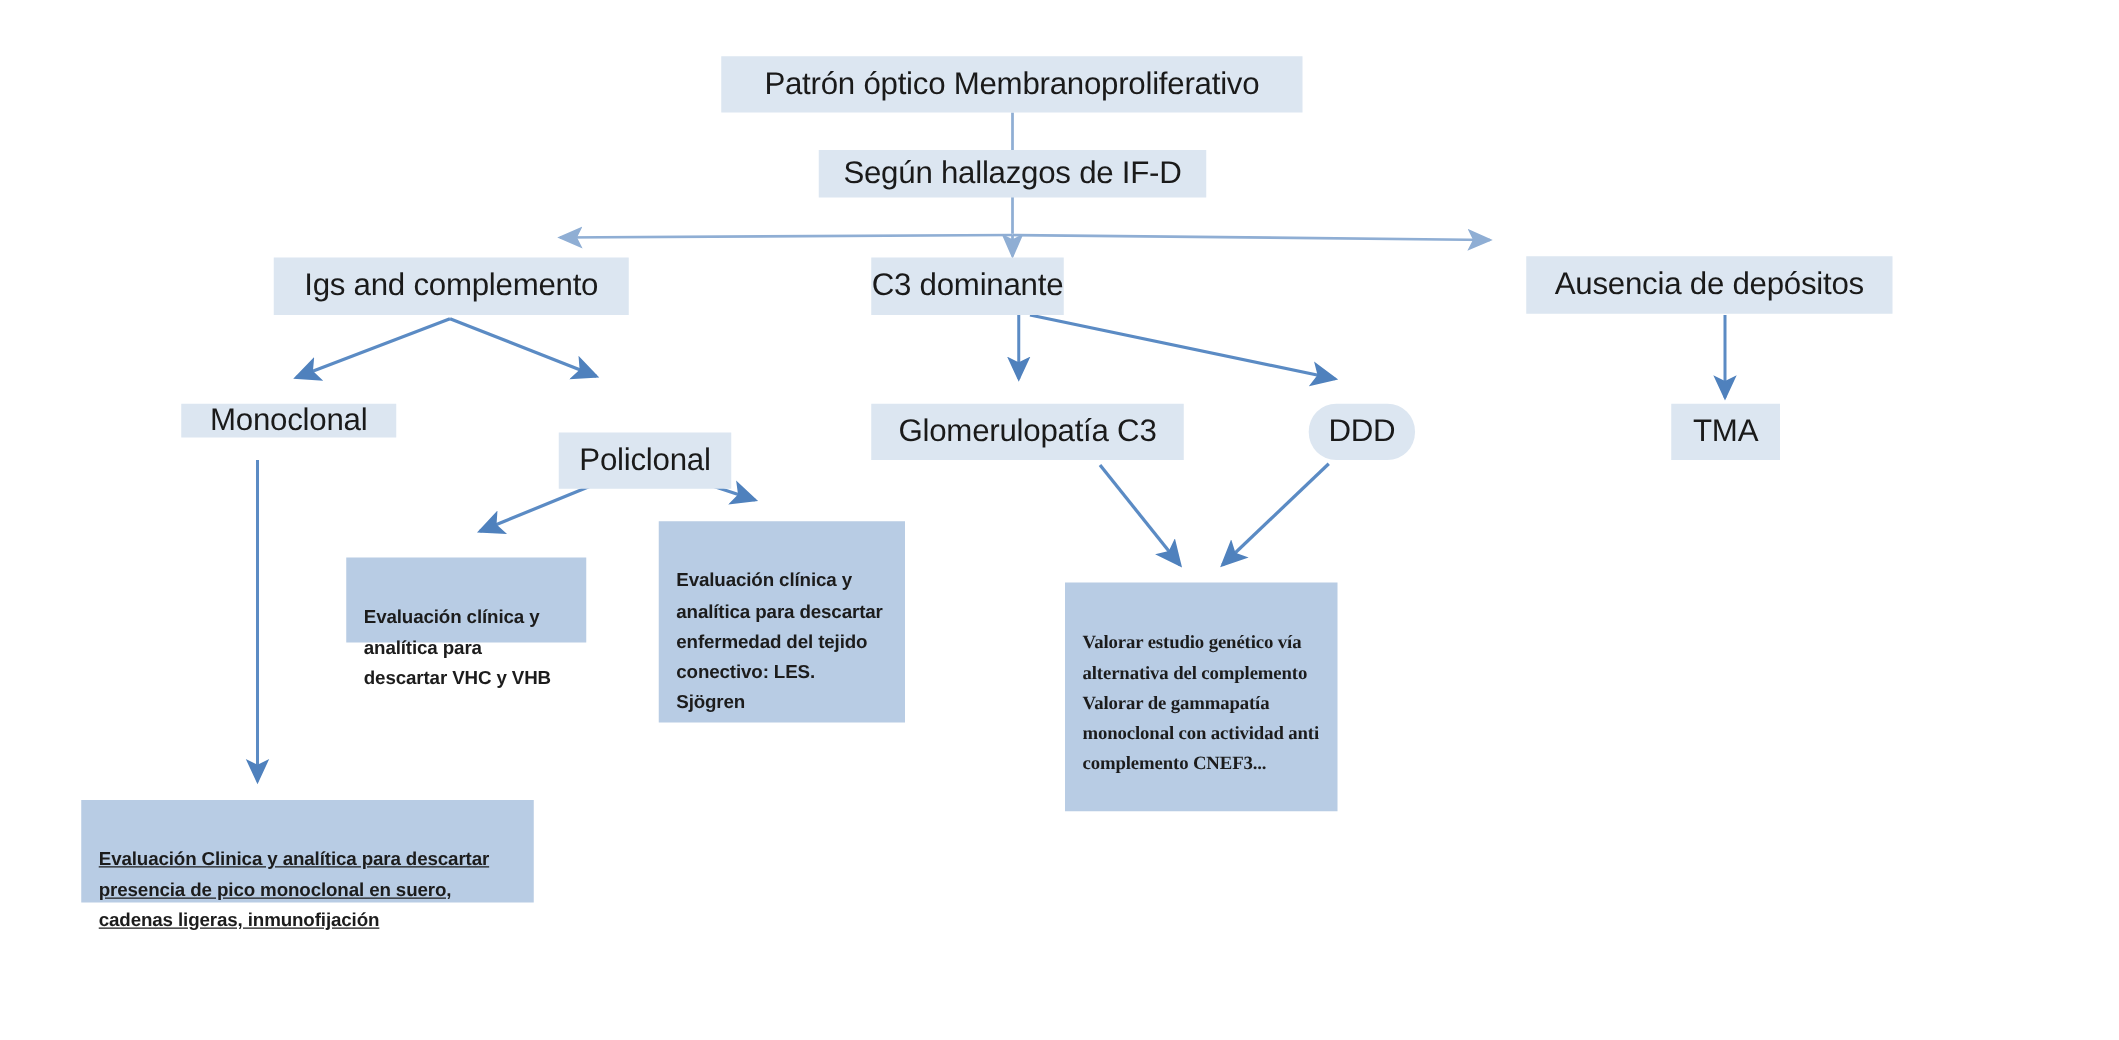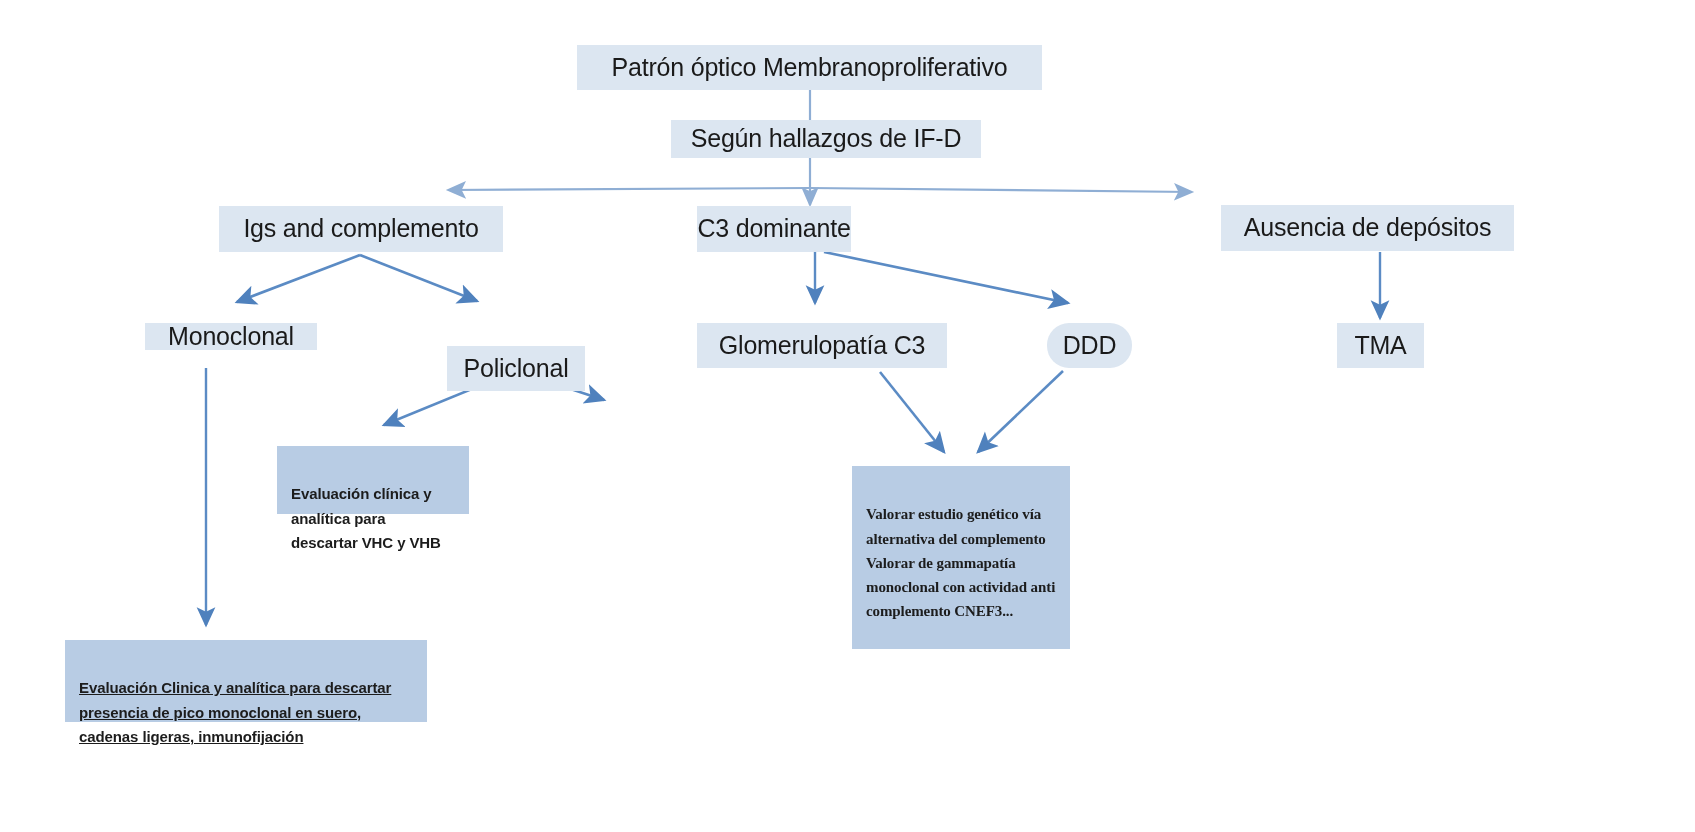--- a/index.html
+++ b/index.html
@@ -92,21 +92,21 @@
     <path d="M880,372 L944,452" stroke="#5b8bc4" stroke-width="2.6" fill="none" marker-end="url(#ah)"></path>
     <path d="M1063,371 L978,452" stroke="#5b8bc4" stroke-width="2.6" fill="none" marker-end="url(#ah)"></path>
 
     <path d="M1380,252 L1380,318" stroke="#5b8bc4" stroke-width="2.4" fill="none" marker-end="url(#ah)"></path>
   </svg>
 
   <div class="node main" style="left:577px; top:45px; width:465px; height:45px;">
     <span>Patrón óptico Membranoproliferativo</span>
   </div>
 
-  <div class="node main" style="left:655px; top:120px; width:310px; height:38px;margin-left:16px;">
+  <div class="node main" style="left:655px; top:120px; width:310px; height:38px;">
     <span>Según hallazgos de IF-D</span>
   </div>
 
   <div class="node main" style="left:219px; top:206px; width:284px; height:46px;">
     <span>Igs and complemento</span>
   </div>
 
   <div class="node main" style="left:697px; top:206px; width:154px; height:46px;">
     <span>C3 dominante</span>
   </div>
@@ -132,20 +132,23 @@
   </div>
 
   <div class="node main" style="left:1337px; top:323px; width:87px; height:45px;">
     <span>TMA</span>
   </div>
 
   <div class="node note" style="left:277px; top:446px; width:192px; height:68px;">
     <span>Evaluación clínica y analítica para descartar VHC y VHB</span>
   </div>
 
+  <div class="node note" style="left:527px; top:417px; width:197px; height:161px;">
+    <span>Evaluación clínica y analítica para descartar enfermedad del tejido conectivo: LES. Sjögren</span>
+  </div>
 
   <div class="node note" style="left:852px; top:466px; width:218px; height:183px;font-family:Liberation Serif, serif;">
     <span>Valorar estudio genético vía alternativa del complemento
 Valorar de gammapatía monoclonal con actividad anti complemento CNEF3...</span>
   </div>
 
   <div class="node note" style="left:65px; top:640px; width:362px; height:82px;text-decoration:underline;">
     <span>Evaluación Clinica y analítica para descartar presencia de pico monoclonal en suero, cadenas ligeras, inmunofijación</span>
   </div>
 

